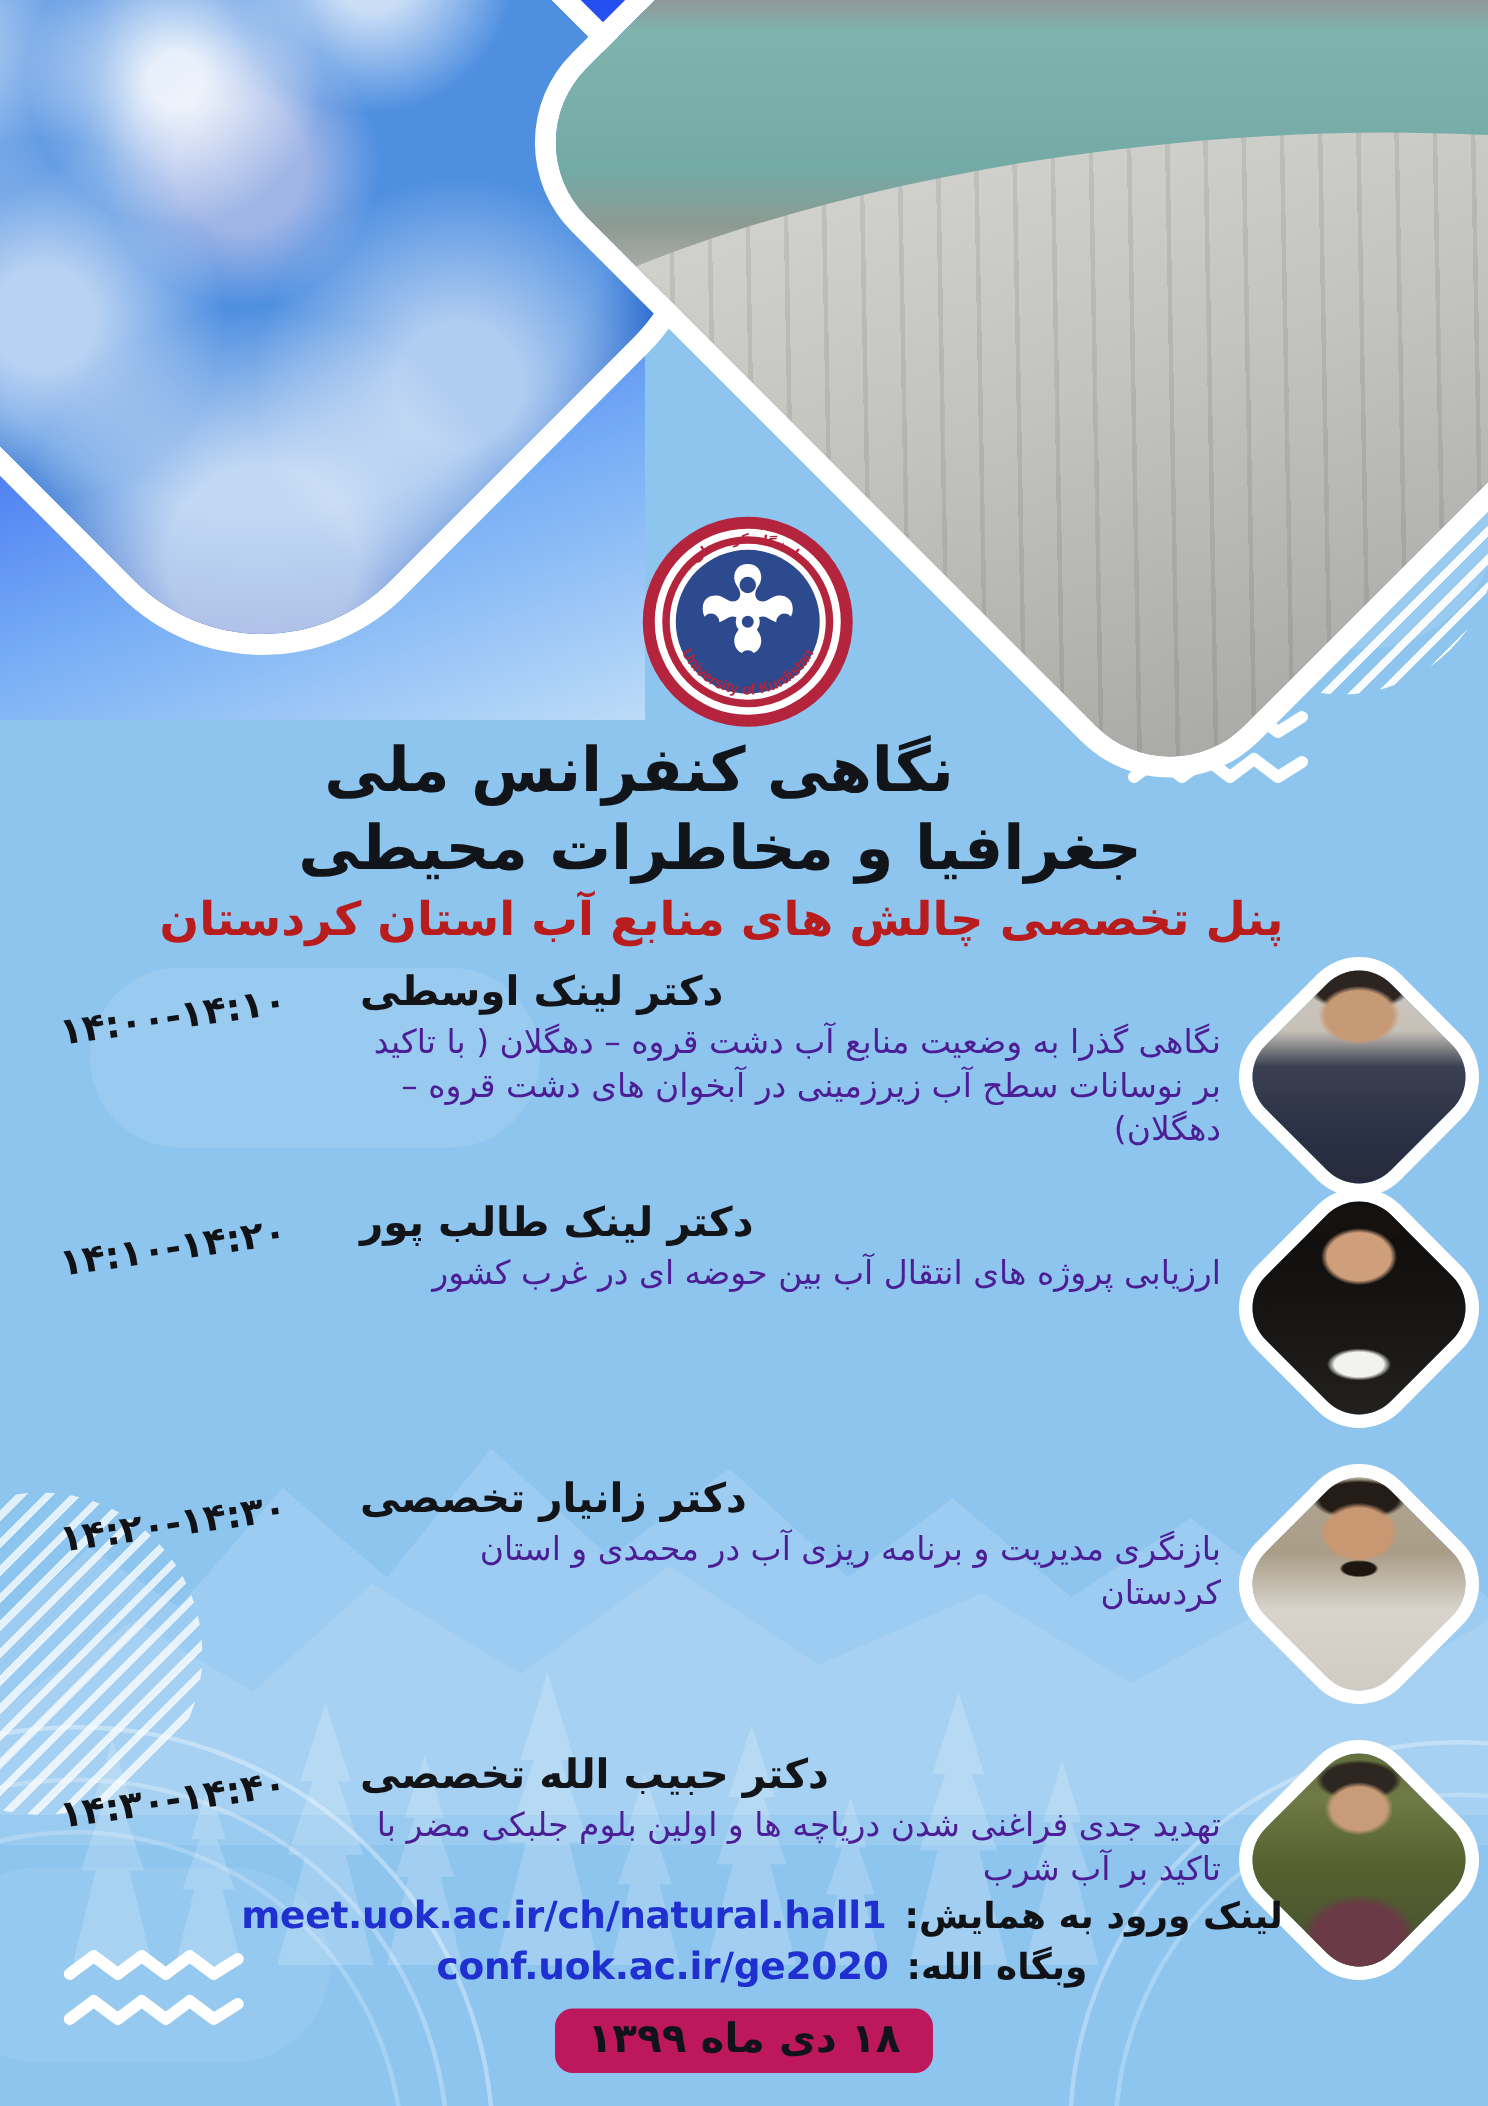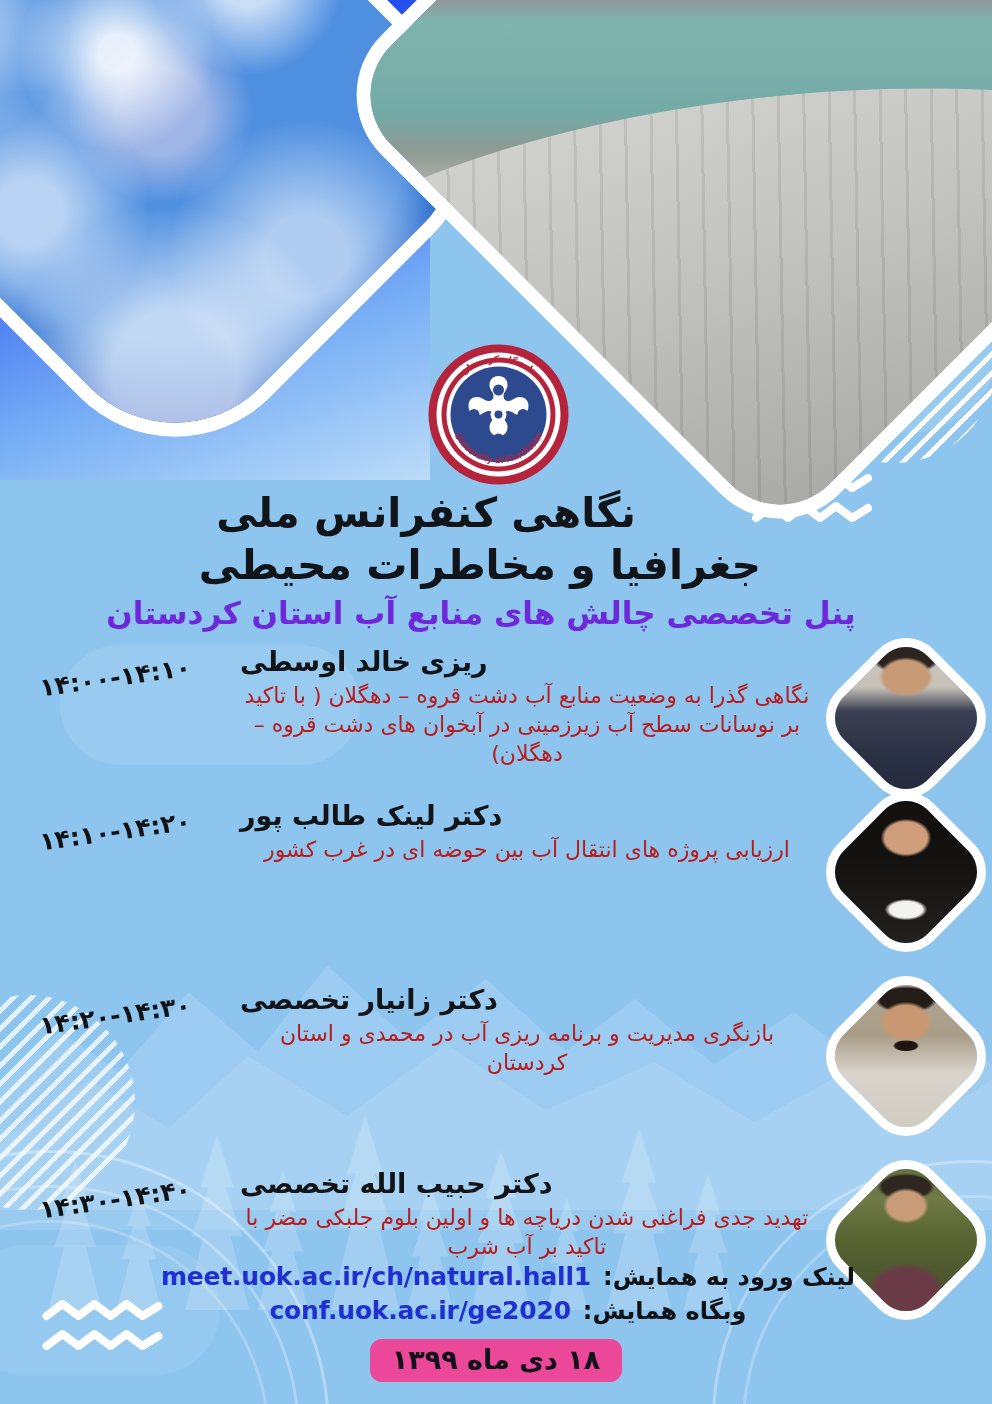--- a/index.html
+++ b/index.html
@@ -167,21 +167,21 @@
     z-index:5; text-align:center;
   }
   .title-line{
     font-size:41px; font-weight:bold; color:#111418;
     line-height:1.26; letter-spacing:0;
     direction:rtl;
     padding-right:32px;
   }
   .title-line.l1{ padding-right:140px; }
   .subtitle{
-    font-size:31px; font-weight:bold; color:#6d28d9;
+    font-size:31px; font-weight:bold; color:#b91c1c;
     line-height:1.3; direction:rtl; margin-top:2px;
     padding-right:30px;
   }
 
   
   .schedule{ position:absolute; left:0; top:645px; width:992px; z-index:5; }
   .row{
     position:relative;
     display:flex; align-items:flex-start;
     direction:rtl;
@@ -189,22 +189,22 @@
   }
   .row .photo-col{ width:172px; flex:0 0 172px; display:flex; justify-content:center; }
   .row .text-col{ flex:1 1 auto; padding:0 6px 0 10px; text-align:left; direction:rtl; }
   .row .time-col{ width:230px; flex:0 0 230px; display:flex; align-items:flex-start; justify-content:center; padding-top:18px;}
 
   .sp-name{
     font-size:27px; font-weight:bold; color:#121418;
     line-height:1.25; text-align:left; direction:rtl;
   }
   .sp-topic{
-    font-size:22px; color:#b91c1c; line-height:1.32;
-    text-align:center; direction:rtl; margin-top:2px;
+    font-size:22px; color:#4c1d95; line-height:1.32;
+    text-align:right; direction:rtl; margin-top:2px;
   }
   .sp-time{
     font-size:25px; font-weight:bold; color:#101216;
     transform:rotate(-8deg);
     white-space:nowrap;
     direction:ltr;
   }
 
   
   .portrait{
@@ -258,21 +258,21 @@
     gap:12px; margin-bottom:5px; direction:rtl;
   }
   .link-label{ font-size:24px; font-weight:bold; color:#101216; }
   .link-url{
     font-size:25px; font-weight:bold; color:#1f2fd0; direction:ltr;
     letter-spacing:-.2px;
     margin-left:24px;
   }
   .date-badge{
     display:inline-block; margin-top:9px;
-    background:#ec4899;
+    background:#be185d;
     color:#10141a; font-size:27px; font-weight:bold;
     padding:5px 22px 7px; border-radius:12px;
     direction:rtl;
   }
 </style>
 </head>
 <body>
 
 <div id="poster">
 
@@ -388,21 +388,21 @@
 
   <div class="schedule">
 
     <div class="row">
       <div class="photo-col">
         <div class="portrait p1">
             <div class="pi"></div>
           </div>
       </div>
       <div class="text-col">
-        <div class="sp-name">ریزی خالد اوسطی</div>
+        <div class="sp-name">دکتر لینک اوسطی</div>
         <div class="sp-topic">نگاهی گذرا به وضعیت منابع آب دشت قروه – دهگلان ( با تاکید بر نوسانات سطح آب زیرزمینی در آبخوان های دشت قروه – دهگلان)</div>
       </div>
       <div class="time-col">
         <div class="sp-time">۱۴:۰۰-۱۴:۱۰</div>
       </div>
     </div>
 
     <div class="row" style="margin-top:22px;">
       <div class="photo-col">
         <div class="portrait p2">
@@ -449,21 +449,21 @@
     </div>
 
   </div>
 
   <div class="links">
     <div class="link-row">
       <span class="link-label">لینک ورود به همایش:</span>
       <span class="link-url">meet.uok.ac.ir/ch/natural.hall1</span>
     </div>
     <div class="link-row">
-      <span class="link-label">وبگاه همایش:</span>
+      <span class="link-label">وبگاه الله:</span>
       <span class="link-url">conf.uok.ac.ir/ge2020</span>
     </div>
     <div style="text-align:center;">
       <span class="date-badge">۱۸ دی ماه ۱۳۹۹</span>
     </div>
   </div>
 
 </div>
 
 </body></html>

